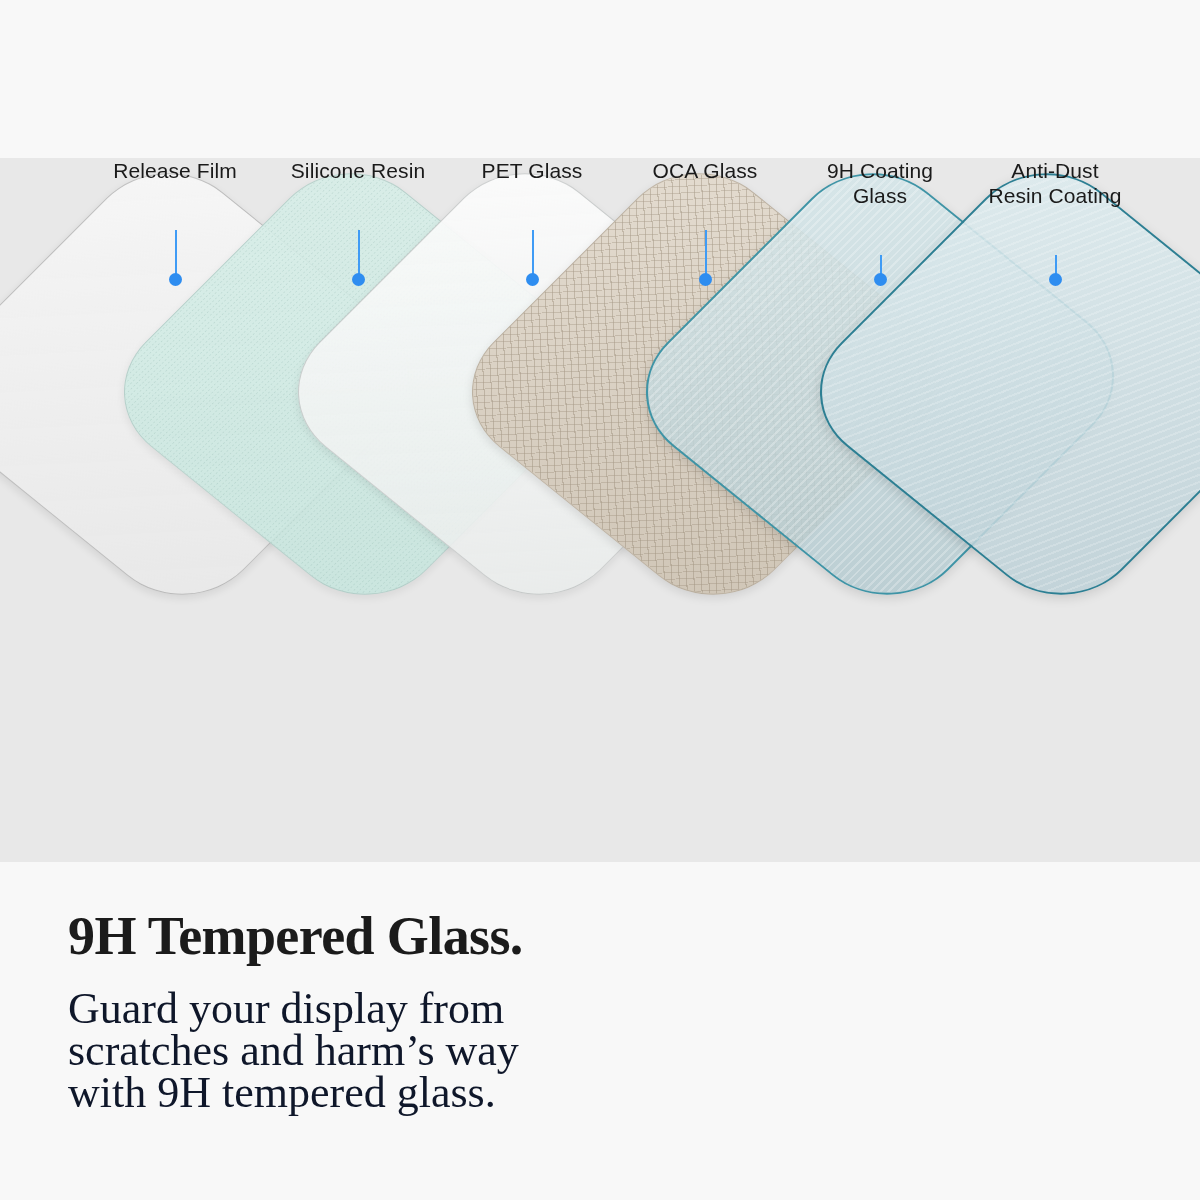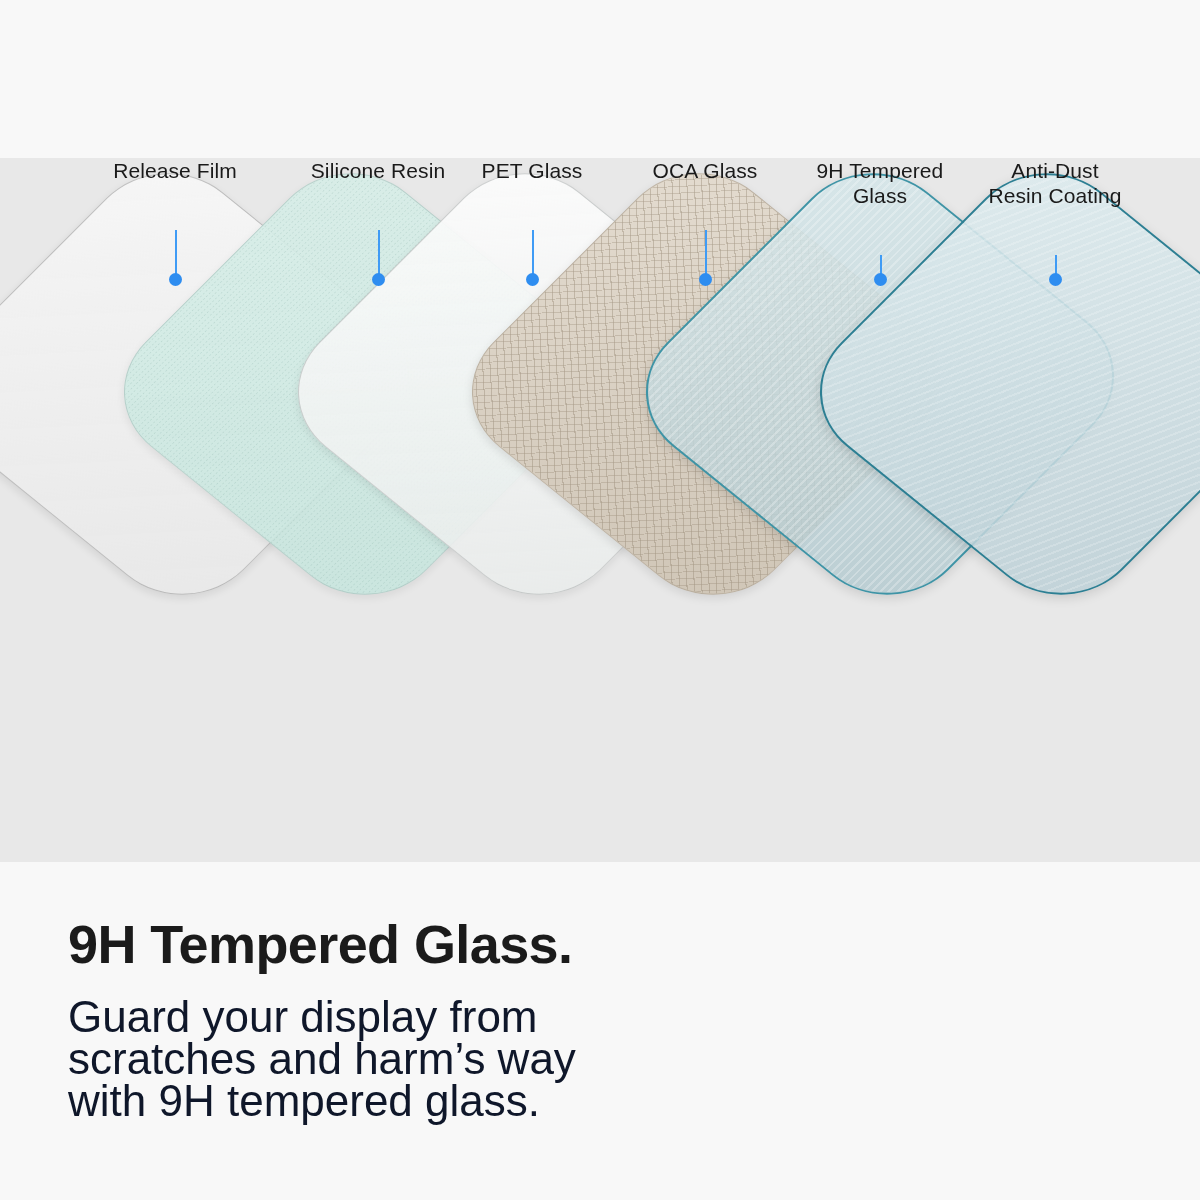--- a/index.html
+++ b/index.html
@@ -102,21 +102,21 @@
   }
   .callout .dot{
     position:absolute;width:13px;height:13px;border-radius:50%;background:#2e8df0;
     left:104px;
   }
 
   
   .bottom{
     position:absolute;left:0;top:862px;width:1200px;height:338px;background:#f8f8f8;
   }
-  .copy{position:absolute;left:68px;top:52px;width:620px;}
+  .copy{position:absolute;left:68px;top:44px;width:620px;font-family:Liberation Serif, serif;}
   .headline{
     font-size:54px;font-weight:bold;color:#1b1b1b;letter-spacing:-.6px;
     line-height:60px;margin:0 0 22px 0;
   }
   .subcopy{
     font-size:44px;color:#0f172a;line-height:42px;margin:0;font-weight:400;
     white-space:pre-line;
   }
 </style>
 </head>
@@ -160,40 +160,40 @@
             <div class="stripe"></div>
           </div>
       </div>
 
       <div class="callout" style="left:175px;">
         <div class="clabel">Release Film</div>
         <div class="stem" style="top:72px;height:50px;"></div>
         <div class="dot" style="top:115px;"></div>
       </div>
 
-      <div class="callout" style="left:378px;">
+      <div class="callout" style="left:358px;">
         <div class="clabel">Silicone Resin</div>
         <div class="stem" style="top:72px;height:50px;"></div>
         <div class="dot" style="top:115px;"></div>
       </div>
 
       <div class="callout" style="left:532px;">
         <div class="clabel">PET Glass</div>
         <div class="stem" style="top:72px;height:50px;"></div>
         <div class="dot" style="top:115px;"></div>
       </div>
 
       <div class="callout" style="left:705px;">
         <div class="clabel">OCA Glass</div>
         <div class="stem" style="top:72px;height:50px;"></div>
         <div class="dot" style="top:115px;"></div>
       </div>
 
       <div class="callout" style="left:880px;">
-        <div class="clabel">9H Tempered
+        <div class="clabel">9H Coating
 Glass</div>
         <div class="stem" style="top:97px;height:25px;"></div>
         <div class="dot" style="top:115px;"></div>
       </div>
 
       <div class="callout" style="left:1055px;">
         <div class="clabel">Anti-Dust
 Resin Coating</div>
         <div class="stem" style="top:97px;height:25px;"></div>
         <div class="dot" style="top:115px;"></div>

